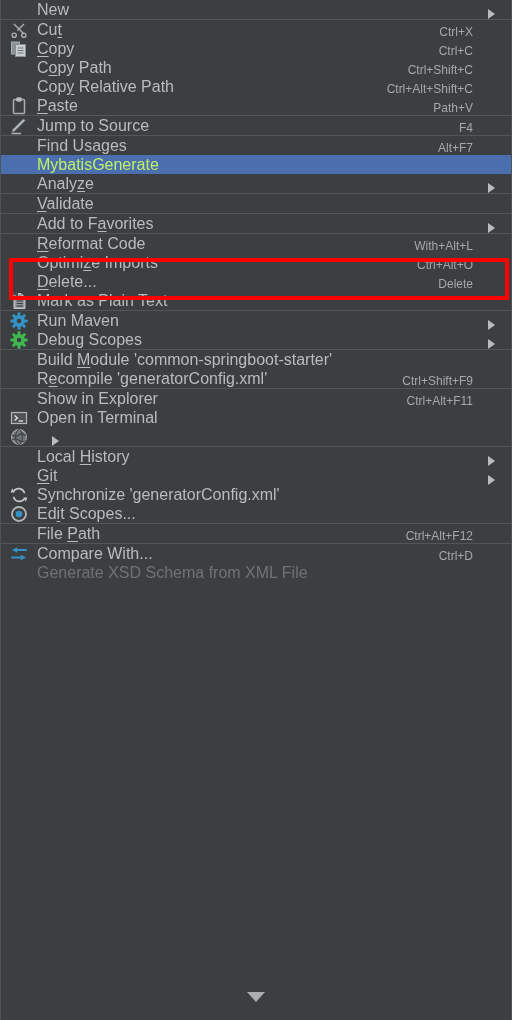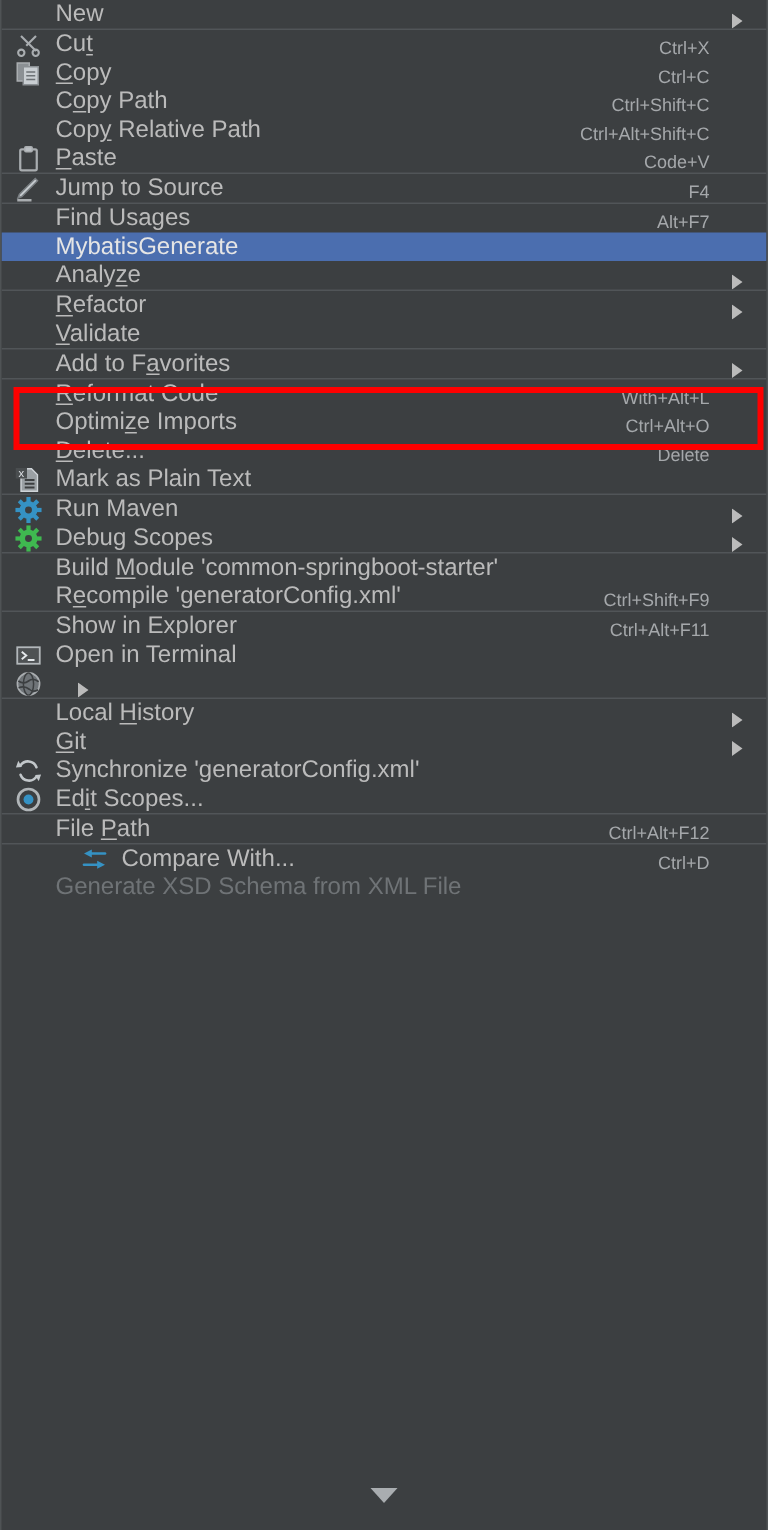--- a/index.html
+++ b/index.html
@@ -20,37 +20,37 @@
     background: #3c3f41;
     border-left: 1px solid #4f5355;
     border-right: 1px solid #4f5355;
     box-sizing: border-box;
     overflow: hidden;
   }
 
   .group {
     border-bottom: 1px solid #515558;
   }
-  .group:last-child { border-bottom: none; margin-left: 44px; }
+  .group:last-child { border-bottom: none; }
 
   .item {
     position: relative;
     display: flex;
     align-items: flex-end;
     height: 19px;
     padding: 0 12px 0 0;
     box-sizing: border-box;
     color: #bbbbbb;
     font-size: 16px;
     white-space: nowrap;
   }
 
   .item.selected {
     background: #4b6eaf;
-    color: #e5e5e5;
+    color: #bef264;
   }
 
   .item.disabled {
     color: #777b7e;
   }
 
   .icon-slot {
     width: 36px;
     min-width: 36px;
     height: 100%;
@@ -196,21 +196,21 @@
           </span>
         </div>
         <div class="item">
           <span class="icon-slot">
             <svg width="18" height="18" viewBox="0 0 18 18">
               <rect x="3.5" y="2.5" width="11" height="14" rx="1" fill="none" stroke="#a9adb0" stroke-width="1.5"></rect>
               <rect x="6.5" y="0.8" width="5" height="3.4" rx="0.8" fill="#b9bec2" stroke="#a9adb0" stroke-width="1"></rect>
             </svg>
           </span>
           <span class="label"><u>P</u>aste</span>
-          <span class="shortcut">Code+V</span>
+          <span class="shortcut">Path+V</span>
           <span class="arrow empty">
             <svg width="8" height="10" viewBox="0 0 8 10">
               <path d="M0 0 L7 5 L0 10 Z" fill="#bbbbbb"></path>
             </svg>
           </span>
         </div>
       </div>
       <div class="group">
         <div class="item">
           <span class="icon-slot">
@@ -252,29 +252,20 @@
           <span class="icon-slot"></span>
           <span class="label">Analy<u>z</u>e</span>
           <span class="arrow">
             <svg width="8" height="10" viewBox="0 0 8 10">
               <path d="M0 0 L7 5 L0 10 Z" fill="#bbbbbb"></path>
             </svg>
           </span>
         </div>
       </div>
       <div class="group">
-        <div class="item">
-          <span class="icon-slot"></span>
-          <span class="label"><u>R</u>efactor</span>
-          <span class="arrow">
-            <svg width="8" height="10" viewBox="0 0 8 10">
-              <path d="M0 0 L7 5 L0 10 Z" fill="#bbbbbb"></path>
-            </svg>
-          </span>
-        </div>
         <div class="item">
           <span class="icon-slot"></span>
           <span class="label"><u>V</u>alidate</span>
           <span class="arrow empty">
             <svg width="8" height="10" viewBox="0 0 8 10">
               <path d="M0 0 L7 5 L0 10 Z" fill="#bbbbbb"></path>
             </svg>
           </span>
         </div>
       </div>

